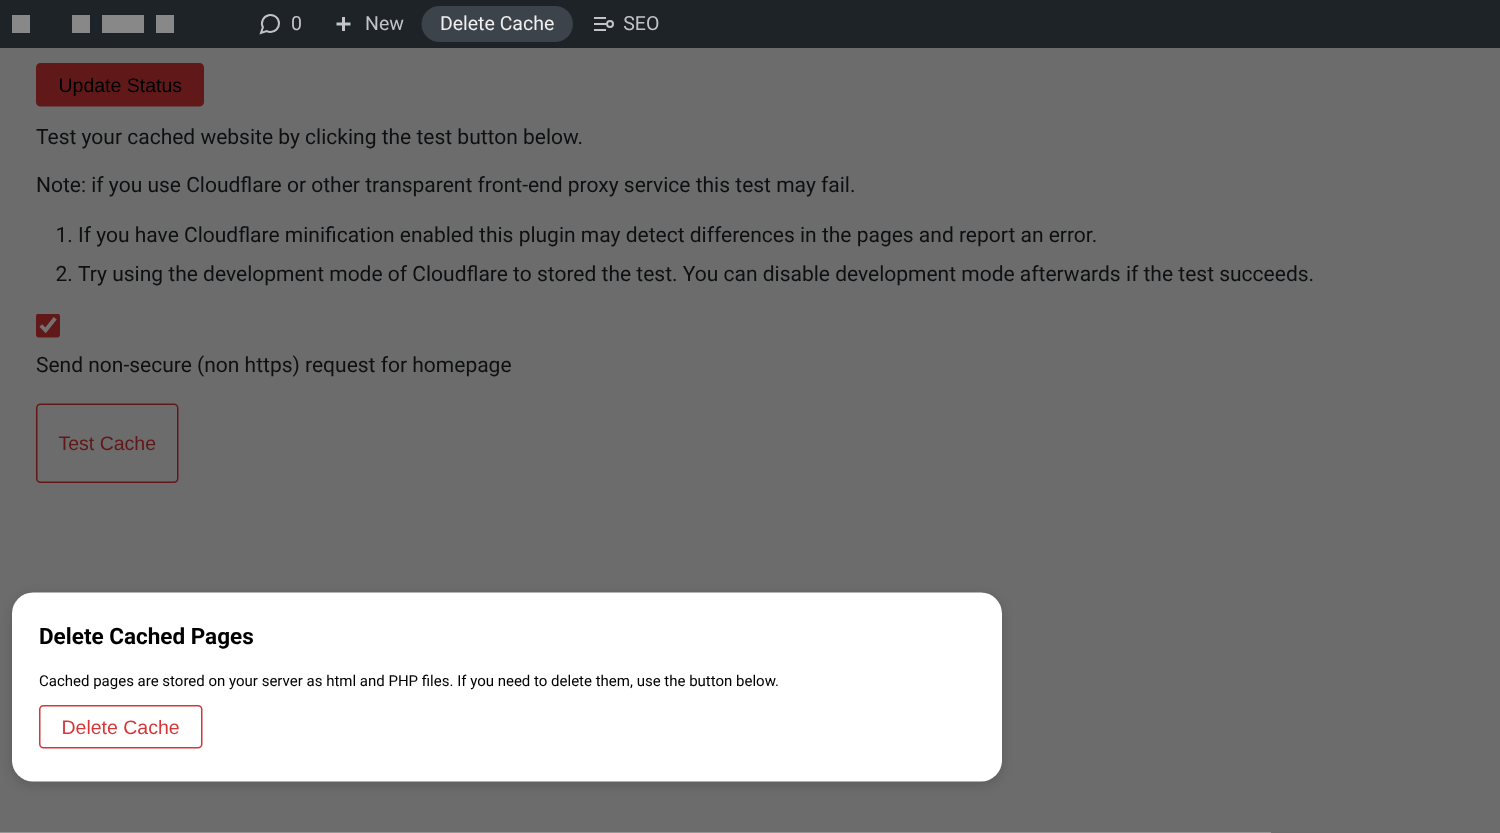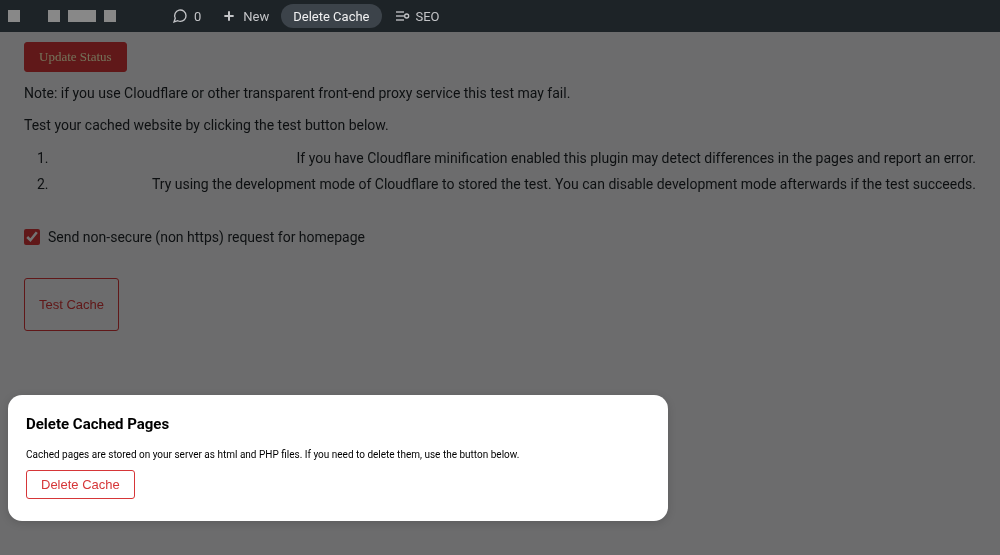--- a/index.html
+++ b/index.html
@@ -27,52 +27,51 @@
   
   .content {
     padding: 10px 24px 24px 24px;
     color: #1d2327;
     font-size: 14px;
     line-height: 1.6;
   }
   .content h2 { font-size: 15px; font-weight: 700; margin-top: 28px; margin-bottom: 14px; }
   .content p { margin: 10px 0; }
   .content ol { margin: 10px 0 10px 28px; }
-  .content ol li { margin: 4px 0; text-align: right; }
+  .content ol li { margin: 4px 0; }
 
   .btn-primary {
     background: #d63638;
-    color: #fef9c3;
+    color: #000000;
     border: 1px solid #d63638;
     border-radius: 3px;
     padding: 6px 14px;
     font-size: 13px;
     cursor: pointer;
-    font-family: Liberation Serif, serif;
   }
   .btn-outline {
     background: #fff0;
     color: #d63638;
     border: 1px solid #d63638;
     border-radius: 3px;
     padding: 18px 14px;
     font-size: 13px;
     cursor: pointer;
   }
   .btn-outline-white {
     background: #fff;
     color: #d63638;
     border: 1px solid #d63638;
     border-radius: 3px;
     padding: 6px 14px;
     font-size: 13px;
     cursor: pointer;
   }
 
-  .checkbox-row { display: flex; align-items: center; gap: 8px; margin: 30px 0; }
+  .checkbox-row { display: flex; align-items: flex-start; gap: 8px; margin: 14px 0; flex-direction: column; }
   .checkbox-row input[type=checkbox] {
     width: 16px; height: 16px; accent-color: #d63638; border-radius:3px;
   }
 
   
   .dim {
     position: absolute;
     inset: 0;
     background: rgba(0,0,0,0.55);
     z-index: 5;
@@ -135,22 +134,22 @@
       </svg>
     <span>SEO</span>
   </div>
 
 </div>
 
 <div class="content">
   <button class="btn-primary">Update Status</button>
 
 
+  <p>Test your cached website by clicking the test button below.</p>
   <p>Note: if you use Cloudflare or other transparent front-end proxy service this test may fail.</p>
-  <p>Test your cached website by clicking the test button below.</p>
 
   <ol>
     <li>If you have Cloudflare minification enabled this plugin may detect differences in the pages and report an error.</li>
     <li>Try using the development mode of Cloudflare to stored the test. You can disable development mode afterwards if the test succeeds.</li>
   </ol>
 
   <div class="checkbox-row">
     <input type="checkbox" checked="" style="">
     <label>Send non-secure (non https) request for homepage</label>
   </div>

